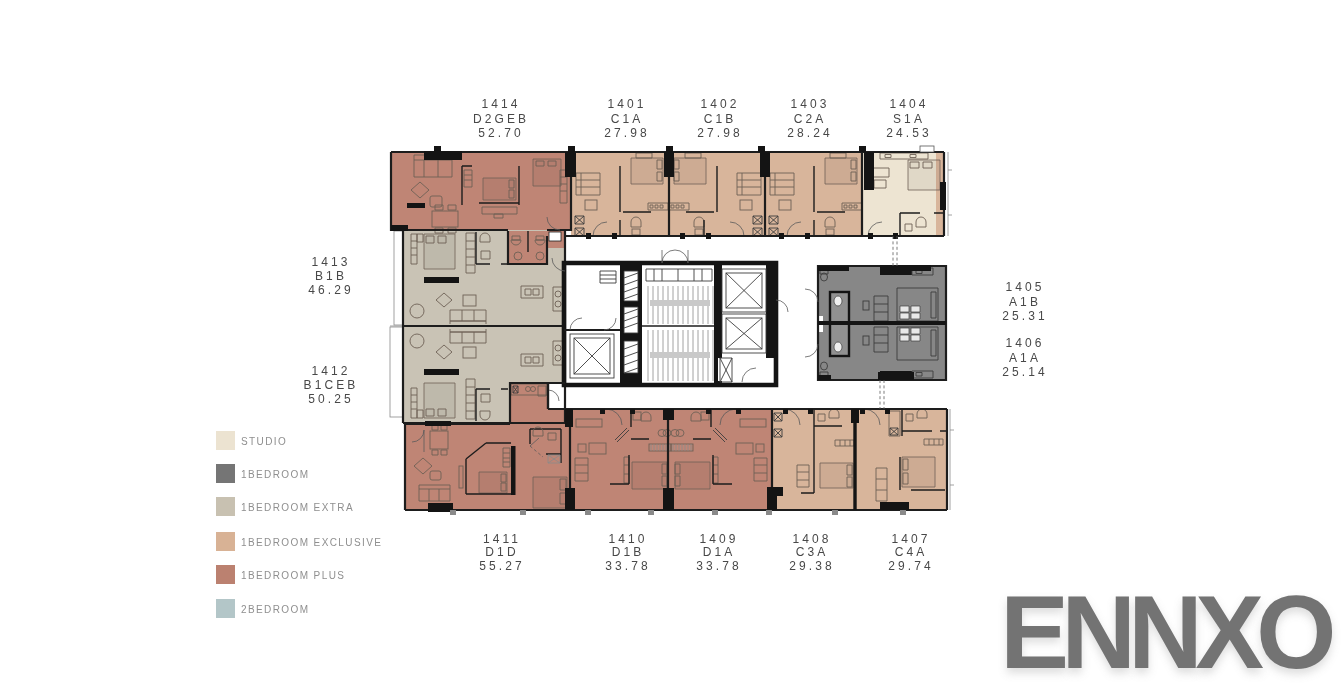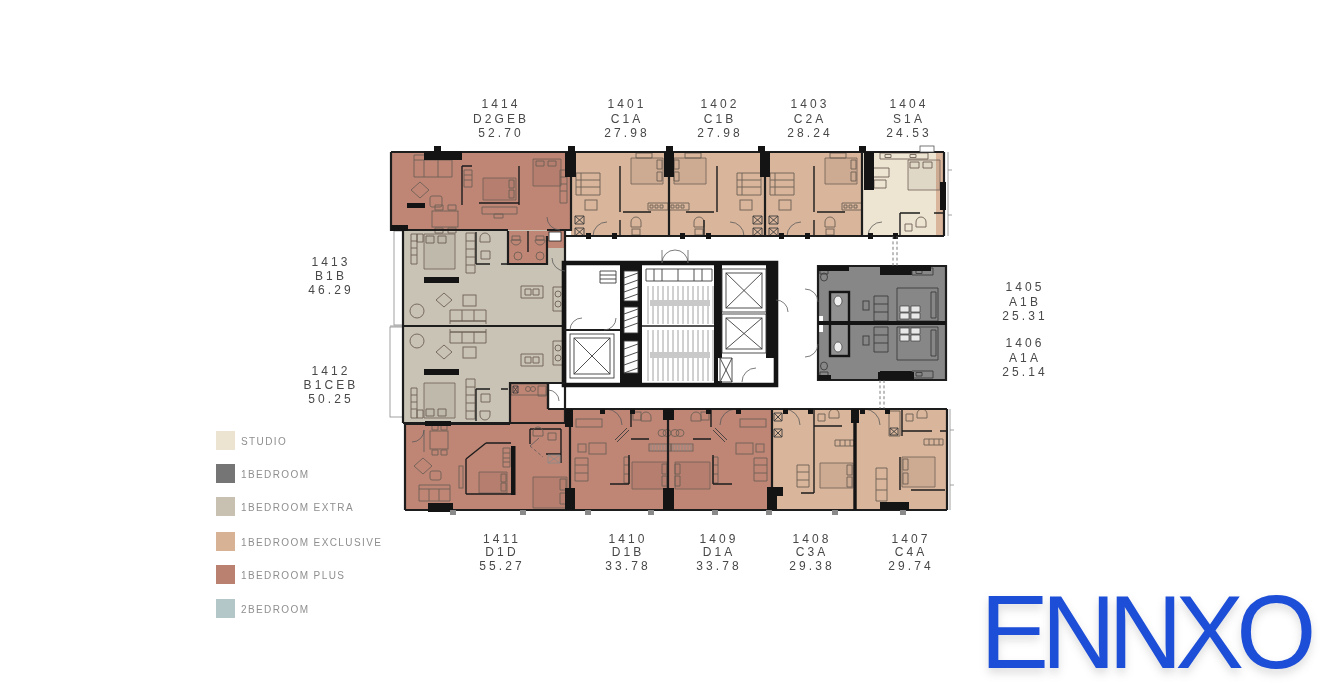--- a/index.html
+++ b/index.html
@@ -9,21 +9,21 @@
 .w1{stroke:#1d1d1d;stroke-width:1.4;fill:none;}
 .cw{stroke:#141414;stroke-width:4.6;fill:none;}
 .f{stroke:#6e6156;stroke-width:0.9;fill:none;}
 .f2{stroke:#6e6156;stroke-width:0.8;fill:rgba(0,0,0,0.05);}
 .fg{stroke:#3c3c3c;stroke-width:0.9;fill:none;}
 .fc{stroke:#8a8a8a;stroke-width:0.8;fill:none;}
 .d{stroke:#5b5b5b;stroke-width:0.8;fill:none;}
 .ds{stroke:#5b5b5b;stroke-width:0.8;fill:none;stroke-dasharray:3 2.4;}
 .lbl{font-size:12px;fill:#484848;letter-spacing:3.1px;text-anchor:middle;}
 .leg{font-size:10px;fill:#8f8f8f;letter-spacing:1.4px;}
-#wm{position:absolute;right:33px;top:574px;font-size:103px;font-weight:normal;color:#1d4ed8;letter-spacing:-7.5px;text-shadow:0 5px 9px rgba(120,120,120,0.25);}
+#wm{position:absolute;right:13px;top:574px;font-size:103px;font-weight:bold;color:#737373;letter-spacing:-7.5px;text-shadow:0 5px 9px rgba(120,120,120,0.25);}
 </style>
 </head>
 <body>
 <div id="page">
 <svg width="1342" height="700" viewBox="0 0 1342 700">
 
 <rect x="391" y="152" width="180" height="79" fill="#bf8575"></rect>
 
 <rect x="571" y="152" width="98" height="84" fill="#d8b59b"></rect>
 

